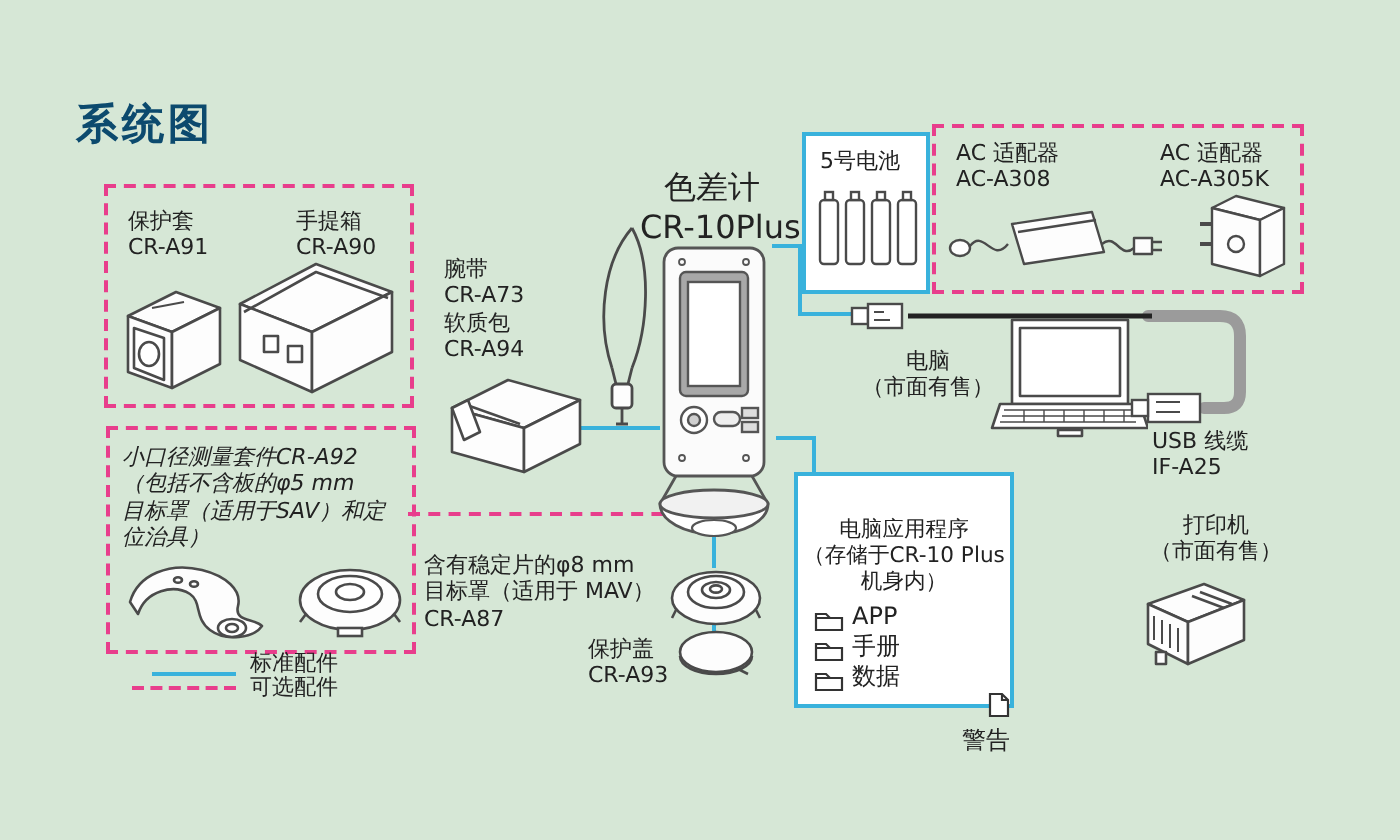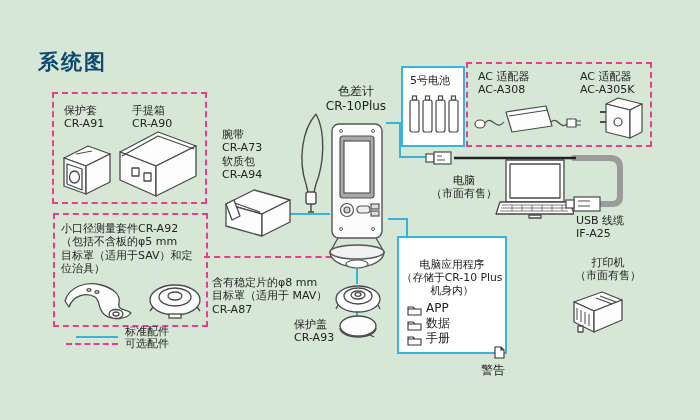--- a/index.html
+++ b/index.html
@@ -43,21 +43,21 @@
   <div class="abs line-std" style="left:356px;top:310px;width:2px;height:10px;"></div>
 
   <div class="abs dash-h" style="left:204px;top:256px;width:148px;height:0;"></div>
   <div class="abs dash-v" style="left:350px;top:246px;height:12px;width:0;"></div>
 
   <div class="abs optbox" style="left:52px;top:92px;width:151px;height:108px;">
     <div class="abs lbl" style="left:10px;top:10px;">
       <div>保护套</div>
       <div>CR-A91</div>
     </div>
-    <div class="abs lbl" style="left:78px;top:10px;">
+    <div class="abs lbl" style="left:94px;top:10px;">
       <div>手提箱</div>
       <div>CR-A90</div>
     </div>
     <svg class="abs" style="left:4px;top:44px;" width="58" height="60" viewBox="0 0 58 60">
       <g fill="#fdfdfd" stroke="#4a4a4a" stroke-width="1.3" stroke-linejoin="round">
         <polygon points="6,20 30,8 52,16 28,28"></polygon>
         <polygon points="6,20 28,28 28,56 6,48"></polygon>
         <polygon points="28,28 52,16 52,44 28,56"></polygon>
         <polygon points="9,26 24,31 24,52 9,46" fill="#fff"></polygon>
         <ellipse cx="16.5" cy="39" rx="5" ry="6" fill="none"></ellipse>
@@ -95,21 +95,21 @@
   <svg class="abs" style="left:292px;top:112px;" width="40" height="106" viewBox="0 0 40 106">
     <g fill="none" stroke="#4a4a4a" stroke-width="1.4">
       <path d="M24,2 C10,18 6,48 14,72"></path>
       <path d="M24,2 C34,20 32,52 24,72"></path>
       <path d="M14,72 L16,80 M24,72 L22,80"></path>
       <rect x="14" y="80" width="10" height="12" rx="2" fill="#fdfdfd"></rect>
       <path d="M19,92 L19,100 M16,100 h6"></path>
     </g>
   </svg>
 
-  <div class="abs lbl lbl-c" style="left:320px;top:84px;width:72px;font-size:12px;">
+  <div class="abs lbl lbl-c" style="left:320px;top:84px;width:72px;font-size:16px;">
     <div>色差计</div>
     <div>CR-10Plus</div>
   </div>
   <svg class="abs" style="left:324px;top:118px;" width="66" height="152" viewBox="0 0 66 152">
     <g stroke="#555" stroke-width="1.4" fill="#fbfbfb">
       <rect x="8" y="6" width="50" height="114" rx="7"></rect>
       <path d="M14,120 L6,134 M52,120 L60,134" fill="none"></path>
       <path d="M6,134 a27,15 0 0 0 54,0 z" fill="#fff"></path>
       <ellipse cx="33" cy="134" rx="27" ry="7" fill="#f1f1f1"></ellipse>
       <ellipse cx="33" cy="146" rx="11" ry="4" fill="#fff" stroke-width="1.1"></ellipse>
@@ -220,27 +220,27 @@
       <div class="appitem">
         <svg width="15" height="12" viewBox="0 0 15 12">
             <path d="M1,3 h5 l2,2 h6 v6 h-13 z M1,5 h7" fill="#fff" stroke="#333" stroke-width="1.1"></path>
           </svg>
         <span>APP</span>
       </div>
       <div class="appitem">
         <svg width="15" height="12" viewBox="0 0 15 12">
             <path d="M1,3 h5 l2,2 h6 v6 h-13 z M1,5 h7" fill="#fff" stroke="#333" stroke-width="1.1"></path>
           </svg>
-        <span>数据</span>
+        <span>手册</span>
       </div>
       <div class="appitem">
         <svg width="15" height="12" viewBox="0 0 15 12">
             <path d="M1,3 h5 l2,2 h6 v6 h-13 z M1,5 h7" fill="#fff" stroke="#333" stroke-width="1.1"></path>
           </svg>
-        <span>手册</span>
+        <span>数据</span>
       </div>
       <div class="appitem" style="margin-left:4px;flex-direction:column;">
         <svg width="11" height="13" viewBox="0 0 11 13">
             <path d="M1,1 h6 l3,3 v8 h-9 z M7,1 v3 h3" fill="#fff" stroke="#333" stroke-width="1.1"></path>
           </svg>
         <span>警告</span>
       </div>
     </div>
   </div>
 
@@ -253,21 +253,21 @@
       <polygon points="6,14 34,4 54,12 26,23"></polygon>
       <polygon points="6,14 26,23 26,44 6,34"></polygon>
       <polygon points="26,23 54,12 54,32 26,44"></polygon>
       <path d="M32,8 l16,6 M28,10 l16,6" fill="none"></path>
       <path d="M9,20 l0,12 M13,22 l0,12 M17,24 l0,12 M21,26 l0,12" stroke-width="1" fill="none"></path>
       <rect x="10" y="38" width="5" height="6"></rect>
     </g>
   </svg>
 
   <div class="abs optbox" style="left:53px;top:213px;width:151px;height:110px;">
-    <div class="lbl" style="margin:7px 0 0 6px;white-space:normal;width:140px;">
+    <div class="lbl" style="margin:7px 0 0 6px;white-space:normal;width:140px;font-style:italic;">
       <div>小口径测量套件CR-A92</div>
       <div>（包括不含板的φ5 mm</div>
       <div>目标罩（适用于SAV）和定</div>
       <div>位治具）</div>
     </div>
     <svg class="abs" style="left:6px;top:64px;" width="94" height="42" viewBox="0 0 94 42">
       <g fill="#fdfdfd" stroke="#4a4a4a" stroke-width="1.3" stroke-linejoin="round">
         <path d="M4,22 C8,8 24,2 40,6 C52,9 60,16 58,24 C56,32 66,30 70,34 C66,40 52,42 44,36 C36,30 40,22 34,18 C26,13 12,16 8,28 Z"></path>
         <ellipse cx="28" cy="11" rx="2" ry="1.4" fill="none"></ellipse>
         <ellipse cx="36" cy="13" rx="2" ry="1.4" fill="none"></ellipse>

